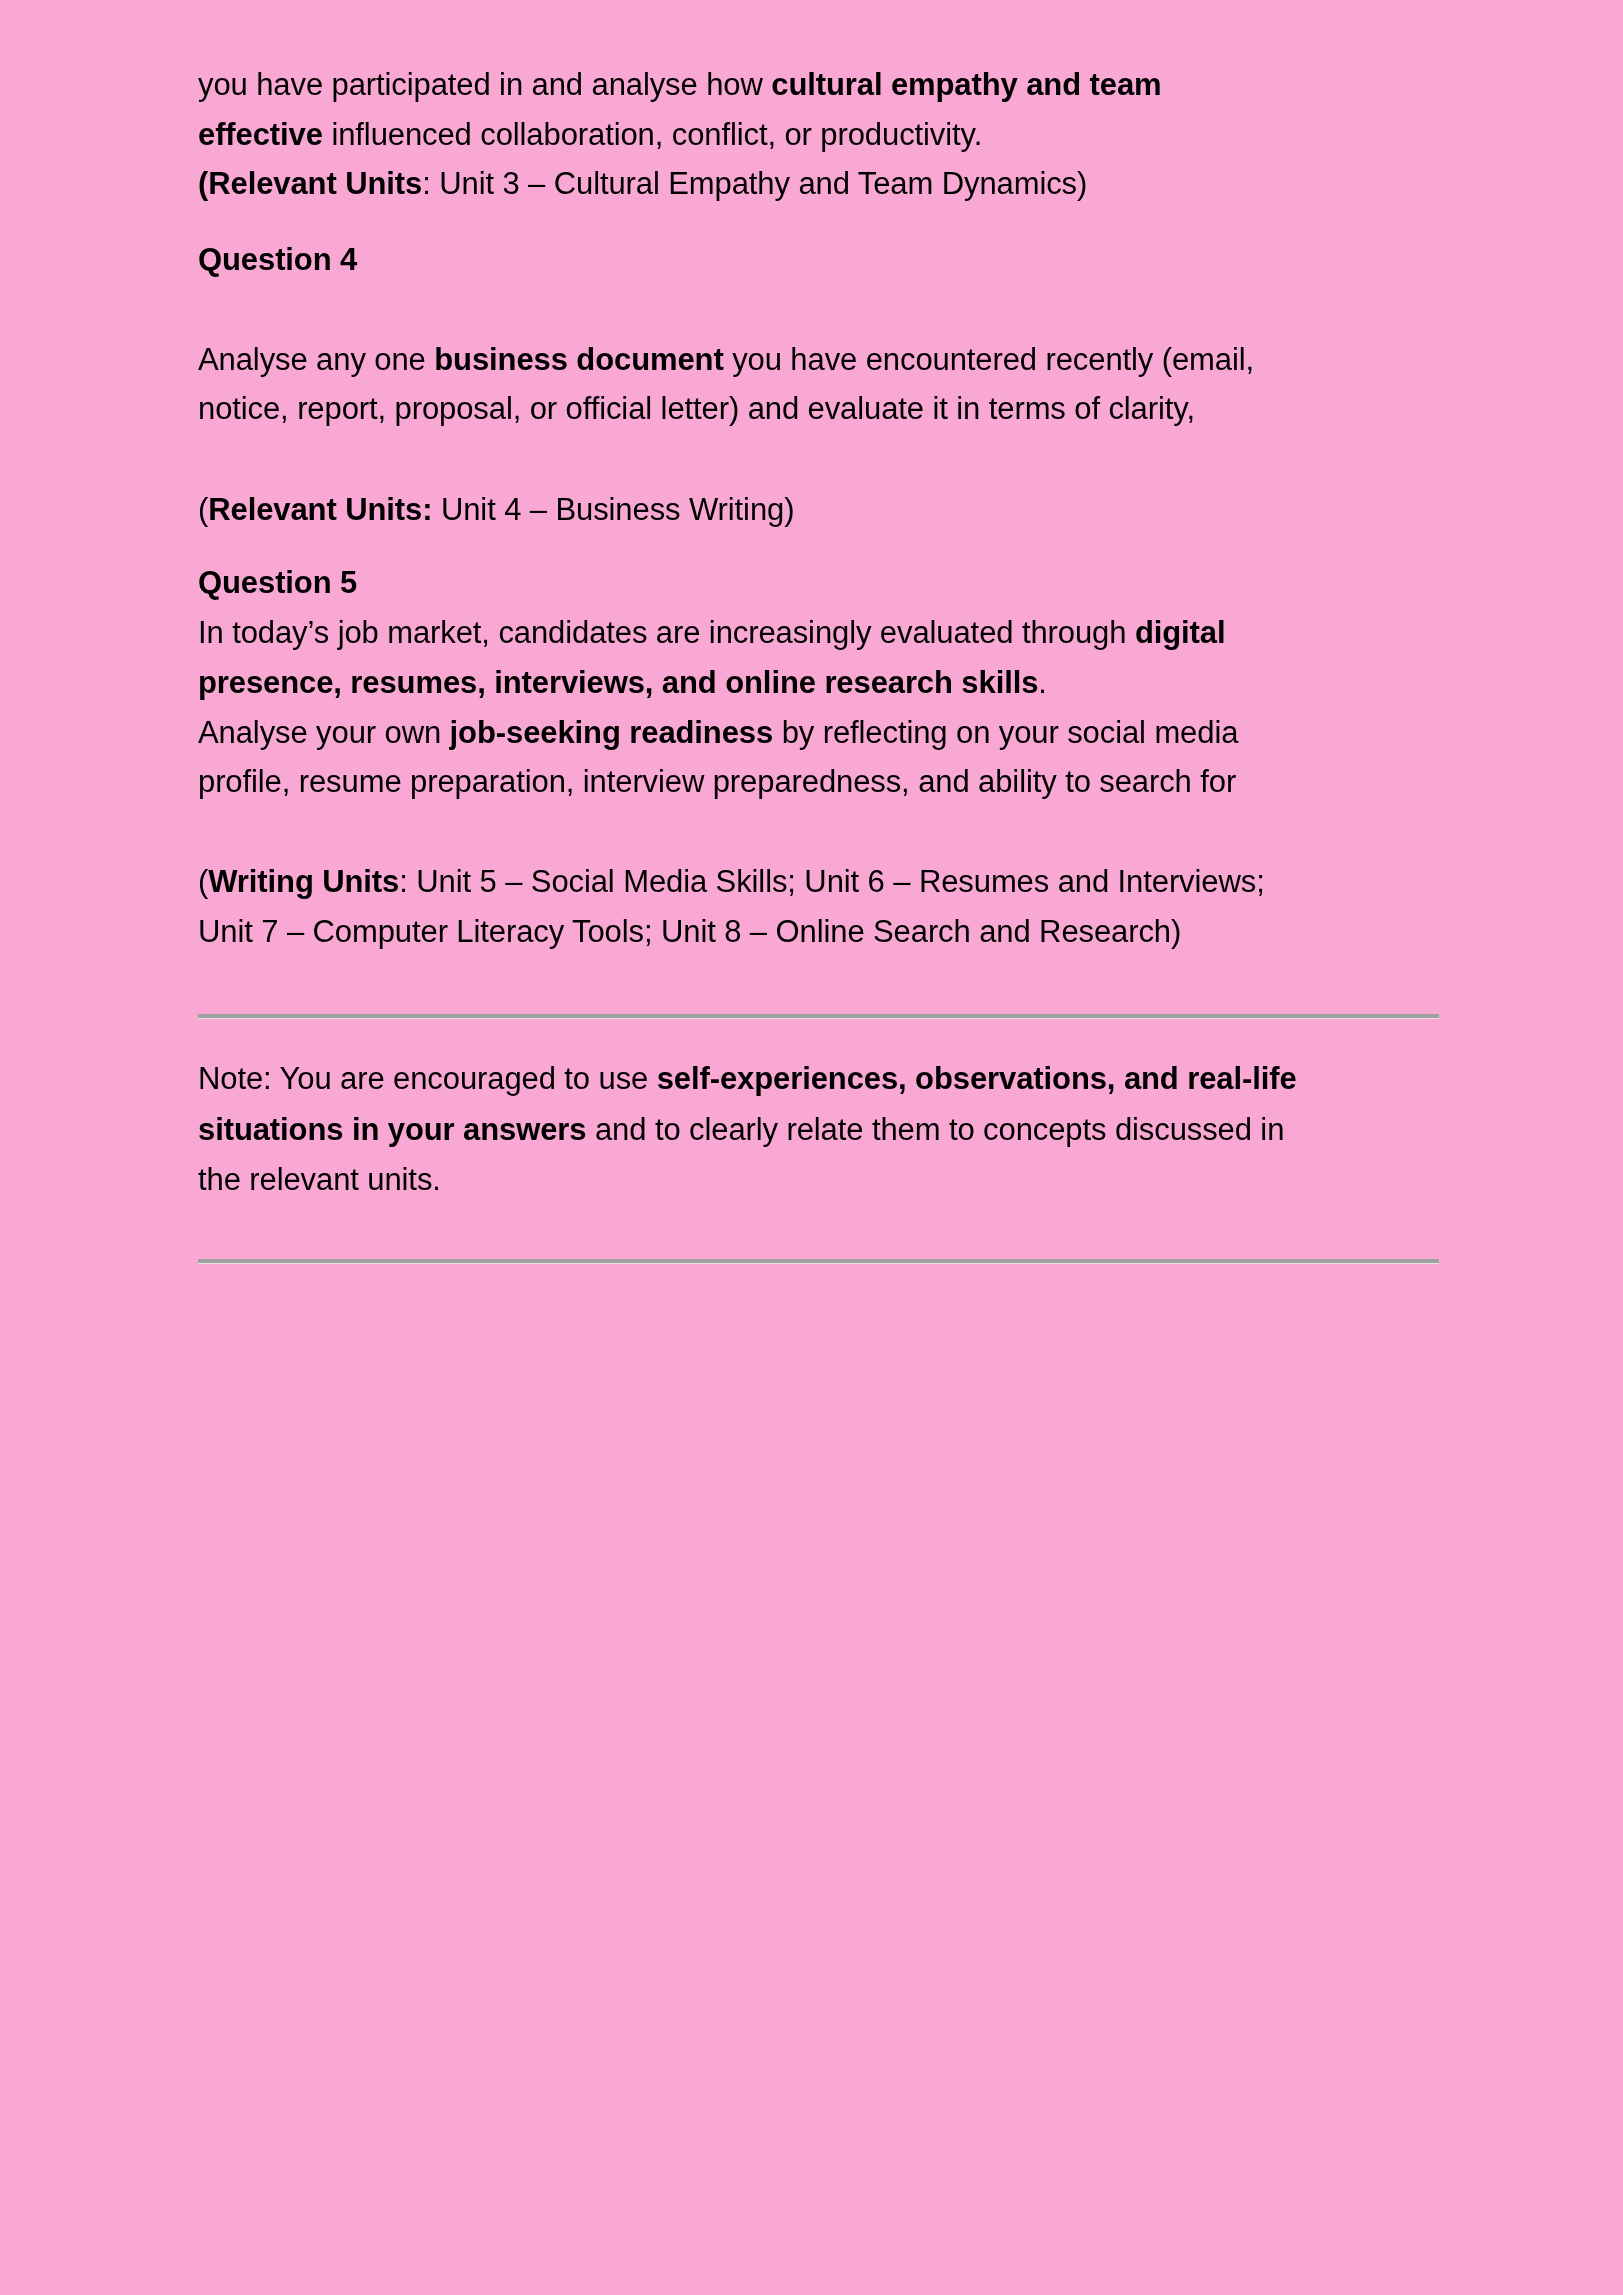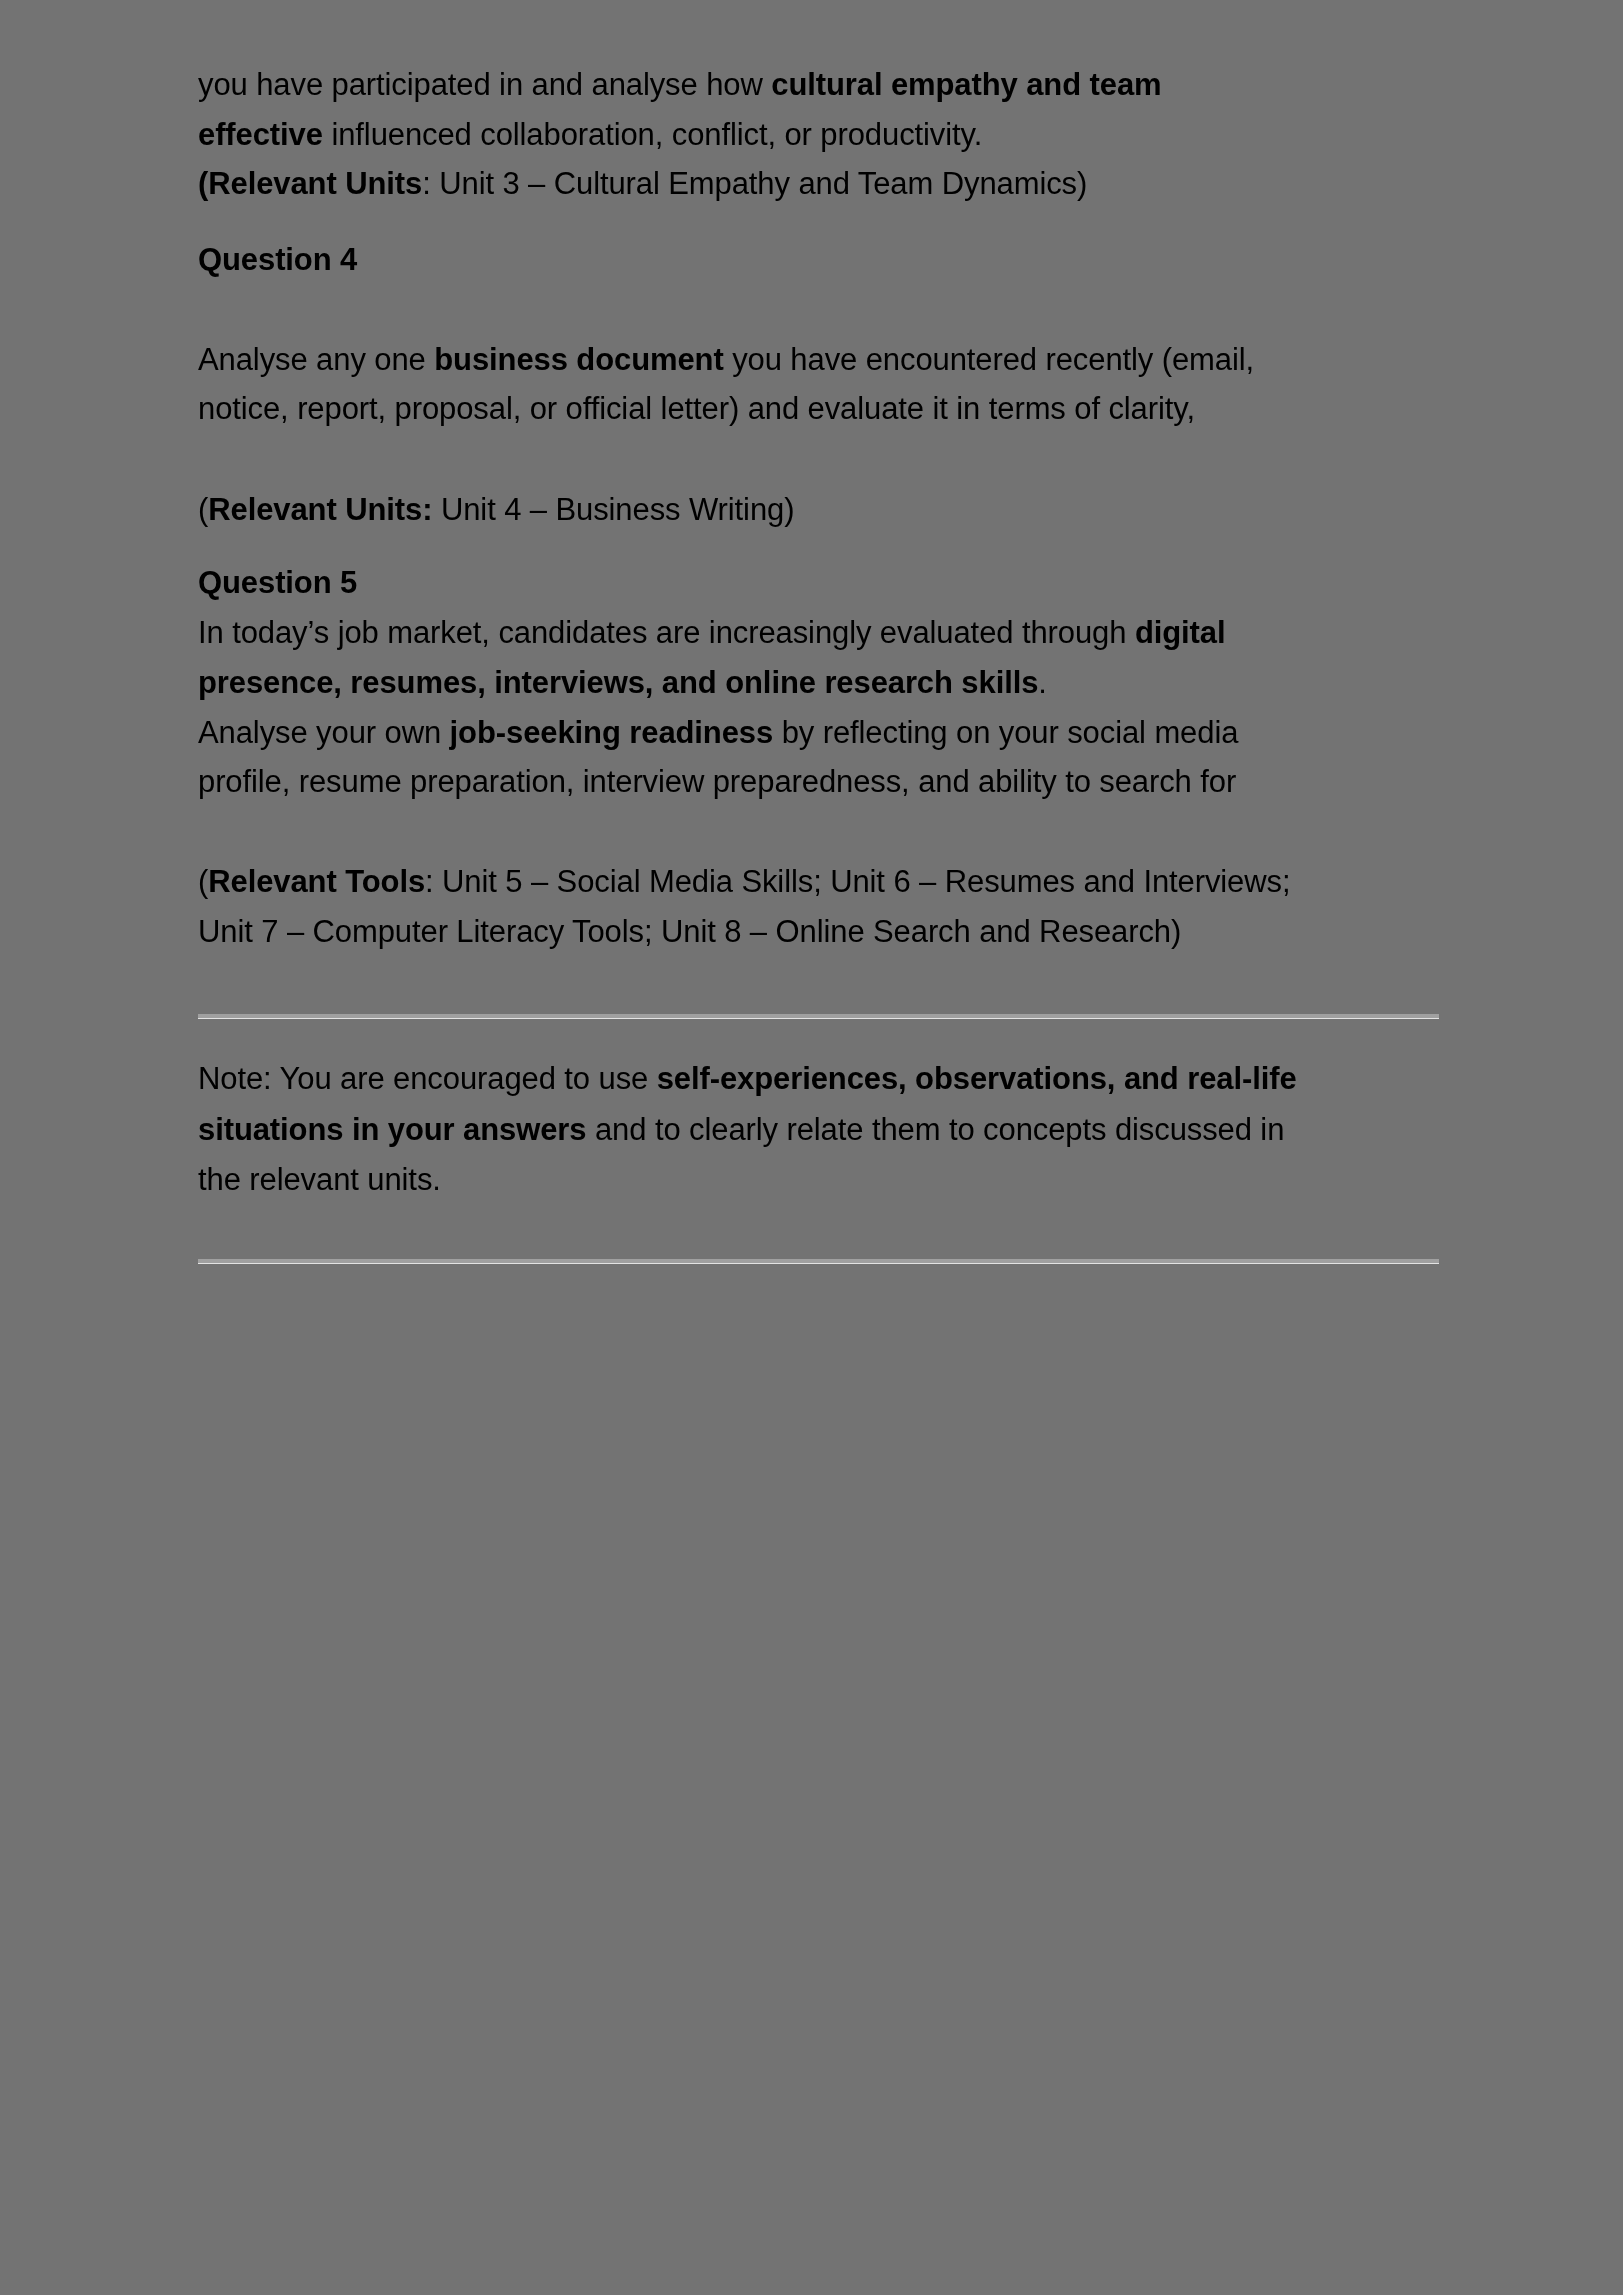--- a/index.html
+++ b/index.html
@@ -13,21 +13,21 @@
     position: relative;
     overflow: hidden;
     font-family: "Liberation Sans", "DejaVu Sans", sans-serif;
     color: #000000;
   }
   .page {
     position: absolute;
     left: 0; top: 0;
     width: 1623px;
     height: 2295px;
-    background: #737373;
+    background: #f9a8d4;
   }
   .line {
     position: absolute;
     left: 198px;
     white-space: nowrap;
     font-size: 31px;
     line-height: 39px;
     height: 39px;
     letter-spacing: -0.1px;
   }
@@ -55,21 +55,21 @@
   <div class="line b" style="top:240px">Question 4</div>
   <div class="line" style="top:340px"><span>Analyse any one </span><span class="b">business document</span><span> you have encountered recently (email,</span></div>
   <div class="line" style="top:389px"><span>notice, report, proposal, or official letter) and evaluate it in terms of clarity,</span></div>
   <div class="line" style="top:490px"><span class="i">(</span><span class="bi">Relevant Units:</span><span class="i"> Unit 4 – Business Writing)</span></div>
 
   <div class="line b" style="top:563px">Question 5</div>
   <div class="line" style="top:613px"><span>In today’s job market, candidates are increasingly evaluated through </span><span class="b">digital</span></div>
   <div class="line" style="top:663px"><span class="b">presence, resumes, interviews, and online research skills</span><span>.</span></div>
   <div class="line" style="top:713px"><span>Analyse your own </span><span class="b">job-seeking readiness</span><span> by reflecting on your social media</span></div>
   <div class="line" style="top:762px"><span>profile, resume preparation, interview preparedness, and ability to search for</span></div>
-  <div class="line" style="top:862px"><span class="i">(</span><span class="bi">Relevant Tools</span><span class="i">: Unit 5 – Social Media Skills; Unit 6 – Resumes and Interviews;</span></div>
+  <div class="line" style="top:862px"><span class="i">(</span><span class="bi">Writing Units</span><span class="i">: Unit 5 – Social Media Skills; Unit 6 – Resumes and Interviews;</span></div>
   <div class="line" style="top:912px"><span class="i">Unit 7 – Computer Literacy Tools; Unit 8 – Online Search and Research)</span></div>
 
   <div class="rule" style="top:1014px"></div>
 
   <div class="line" style="top:1059px"><span>Note: You are encouraged to use </span><span class="b">self-experiences, observations, and real-life</span></div>
   <div class="line" style="top:1110px"><span class="b">situations in your answers</span><span> and to clearly relate them to concepts discussed in</span></div>
   <div class="line" style="top:1160px"><span>the relevant units.</span></div>
 
   <div class="rule" style="top:1259px"></div>
 

